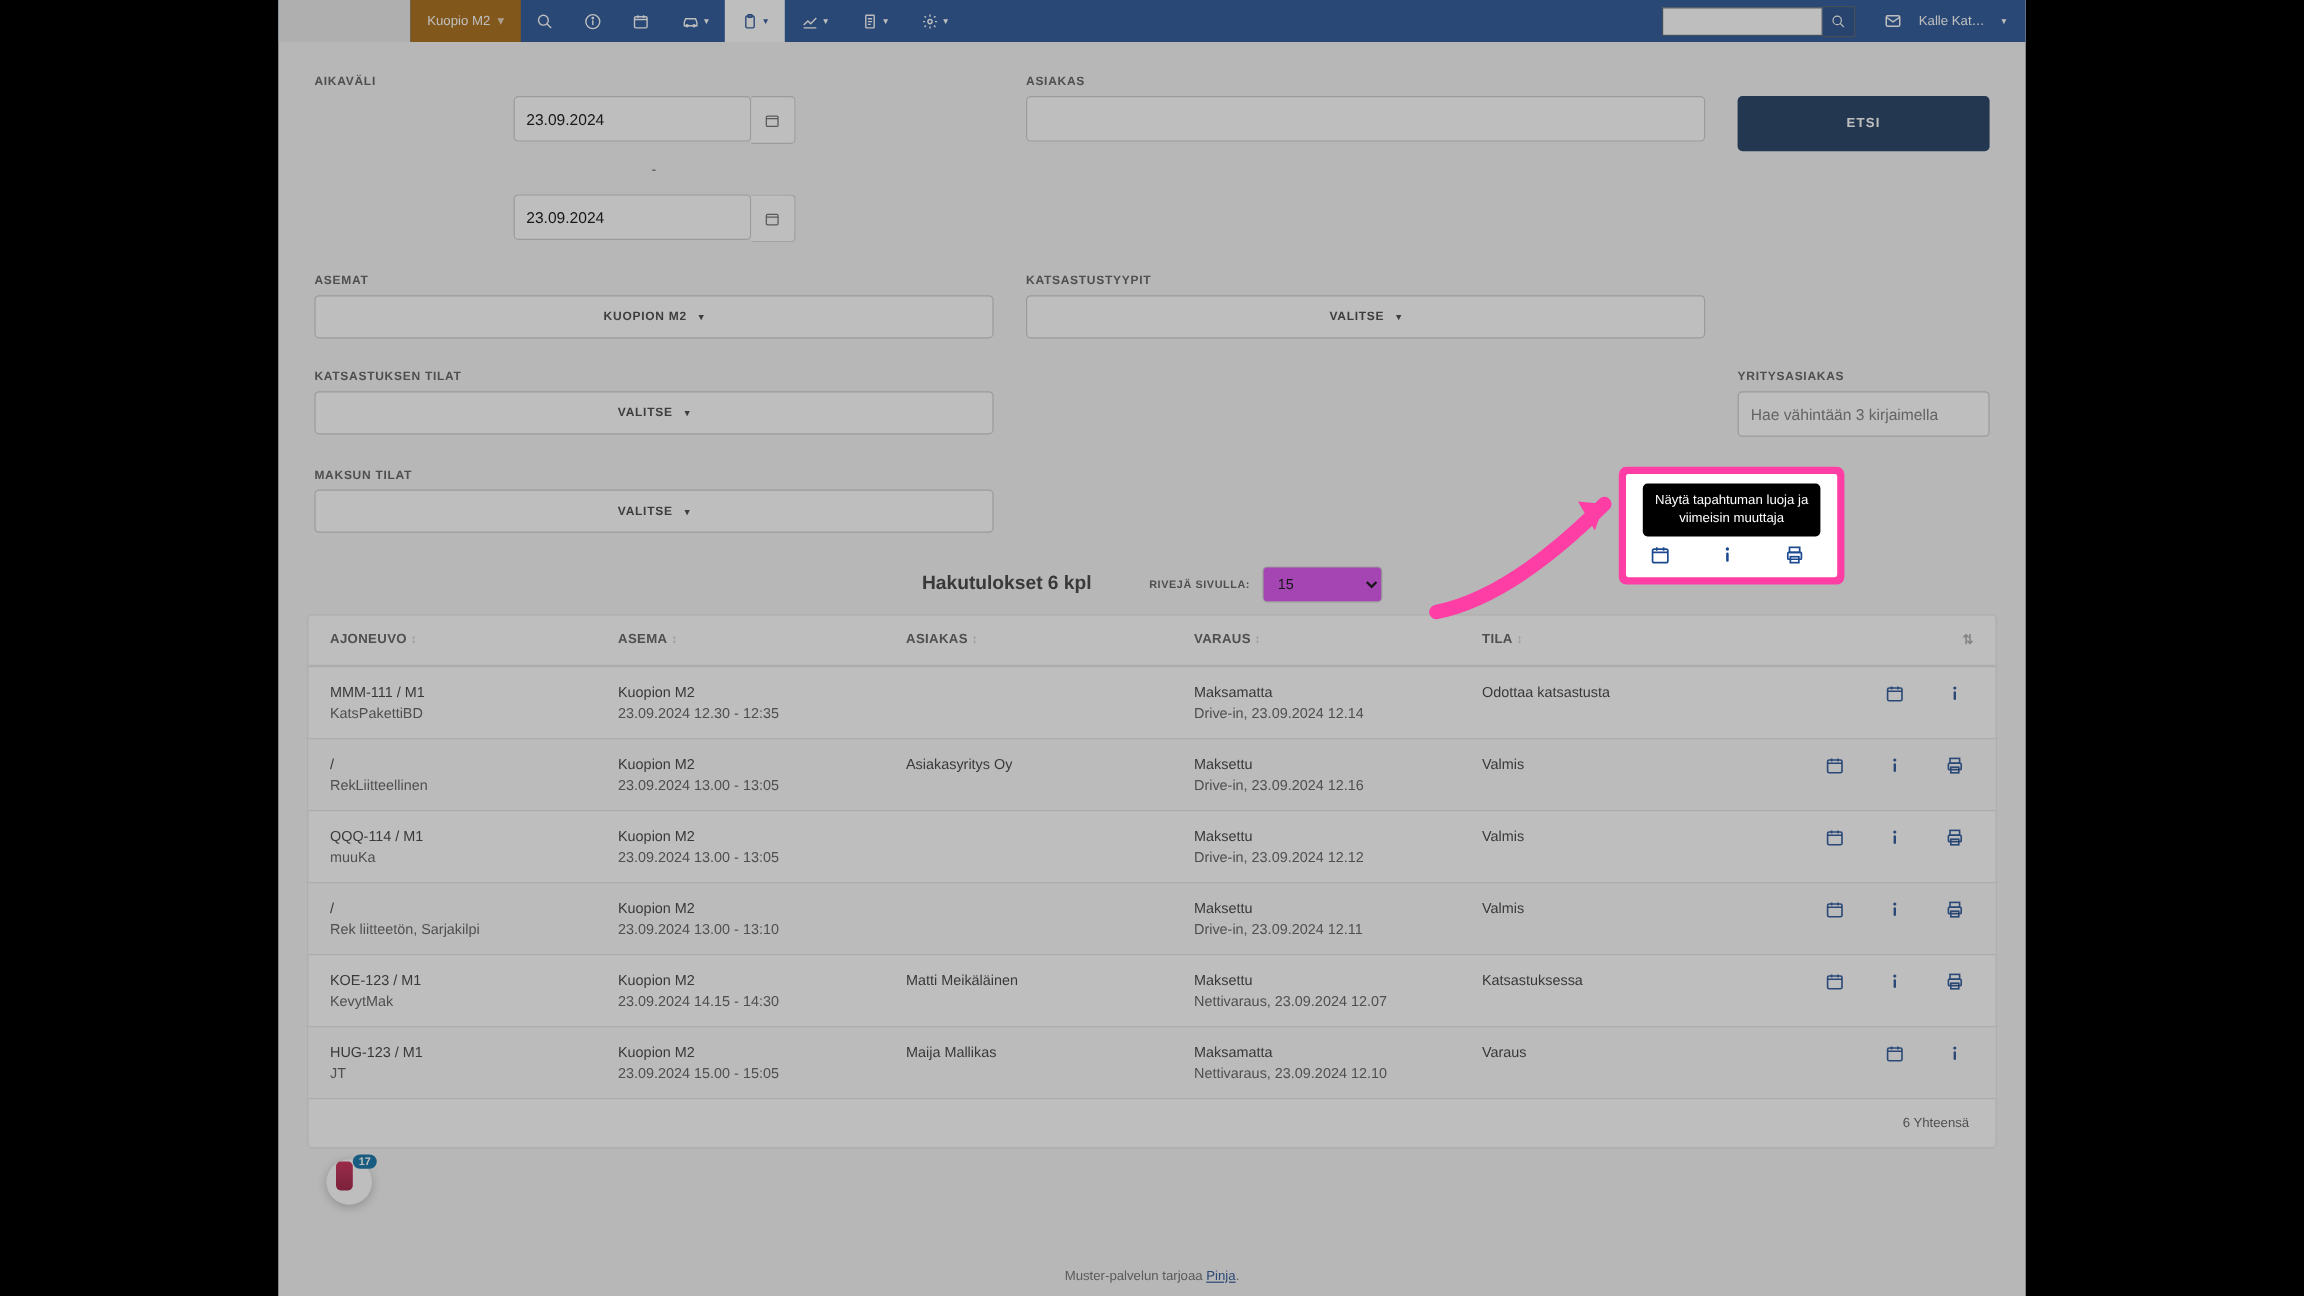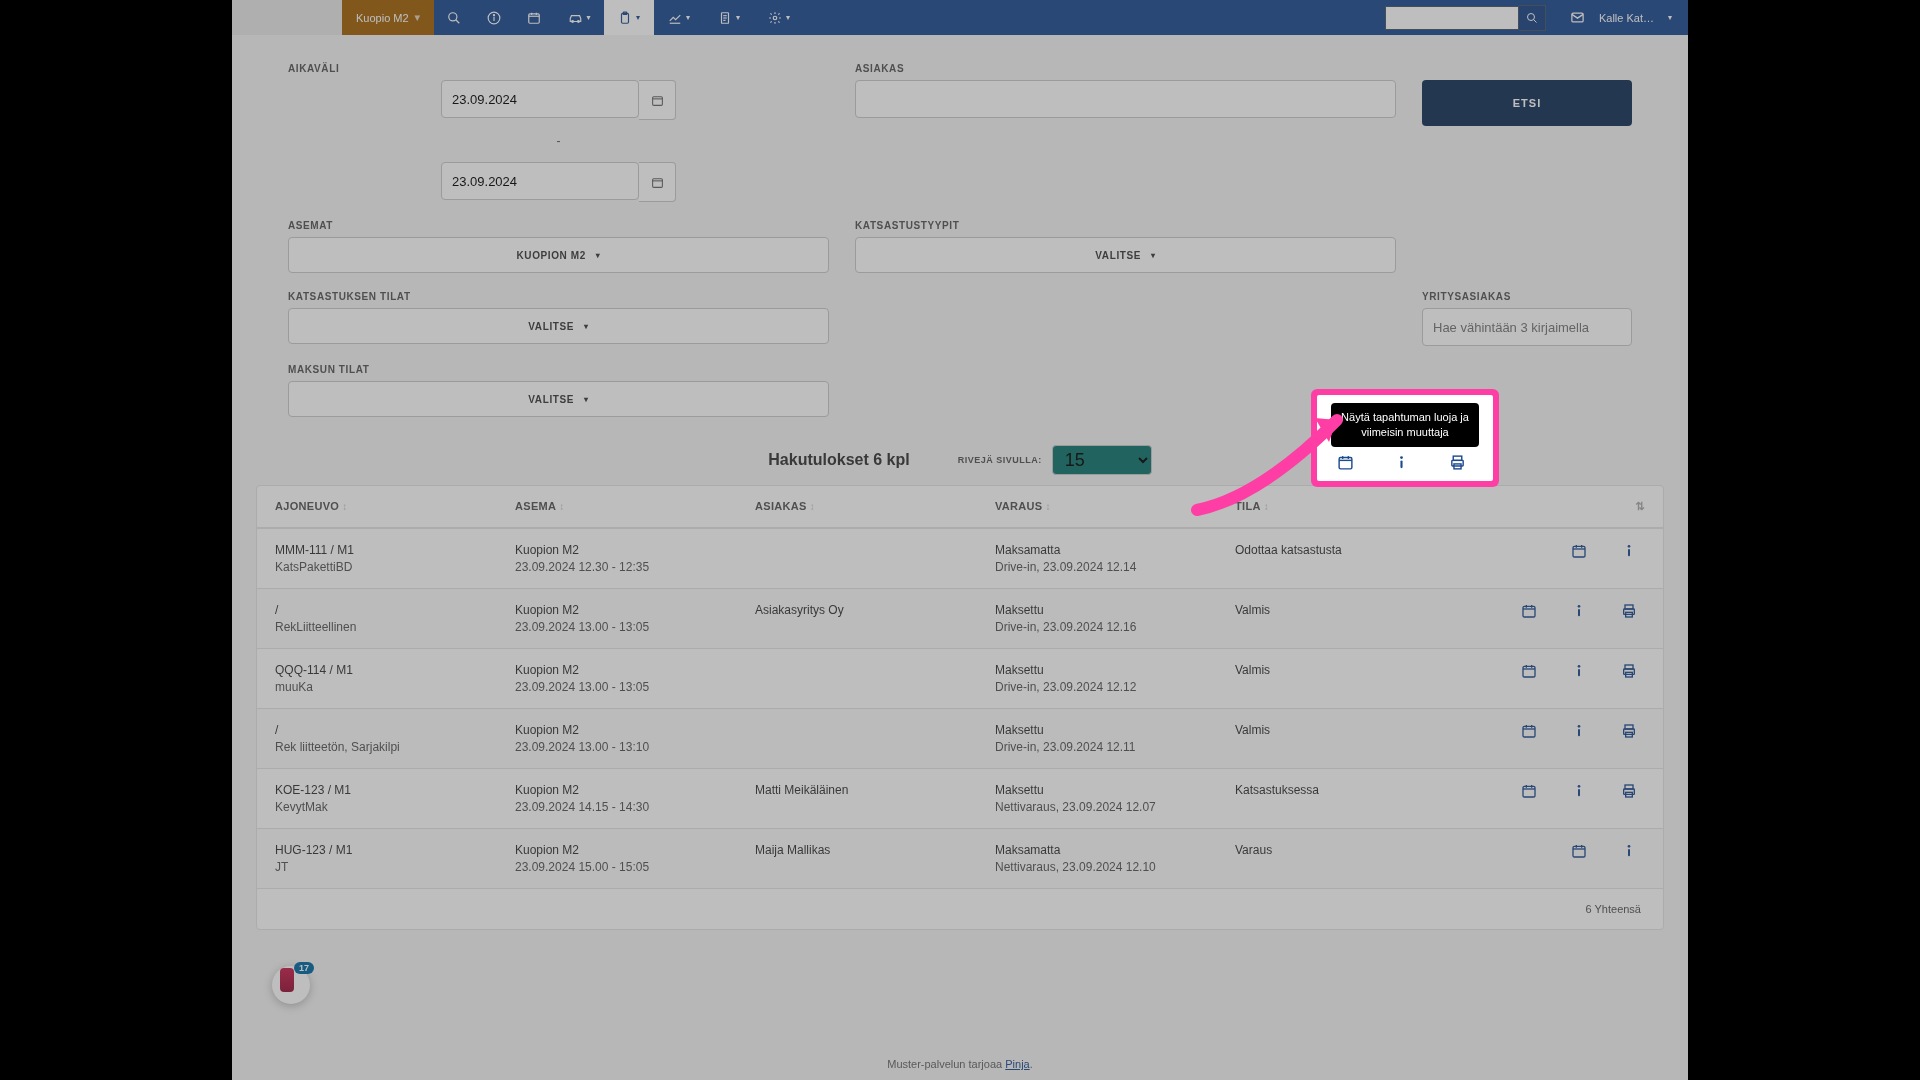--- a/index.html
+++ b/index.html
@@ -27,37 +27,37 @@
   .nav-spacer{flex:1;}
   .nav-search{display:flex;align-items:center;padding:0 8px;}
   .nav-search input{height:22px;width:120px;border:1px solid #456;background:#fff;padding:0 6px;font-size:11px;}
   .nav-search .go{width:26px;height:24px;border:1px solid #456;border-left:none;background:#1a4384;display:flex;align-items:center;justify-content:center;cursor:pointer;}
   .user-area{display:flex;align-items:center;gap:14px;padding:0 16px;font-size:11px;cursor:pointer;white-space:nowrap;}
 
   
   svg{display:block;}
 
   
-  .filters{padding:28px 56px 10px;display:grid;grid-template-columns:1fr 1fr 210px;column-gap:26px;row-gap:18px;align-items:start;}
+  .filters{padding:28px 30px 10px;display:grid;grid-template-columns:1fr 1fr 210px;column-gap:26px;row-gap:18px;align-items:start;gap:27px;}
   .flabel{font-size:10px;letter-spacing:.6px;color:#555;font-weight:600;margin-bottom:6px;text-transform:uppercase;}
   .field input[type=text]{width:100%;height:38px;border:1px solid #c9c9c9;border-radius:4px;padding:0 10px;font-size:13px;background:#fff;box-sizing:border-box;}
   .date-wrap{display:flex;align-items:center;gap:14px;flex-direction:column;}
   .date-field{display:flex;}
   .date-field input{flex:1;border-radius:4px 0 0 4px;width:175px;}
   .date-field .addon{width:36px;height:38px;border:1px solid #c9c9c9;border-left:none;border-radius:0 4px 4px 0;display:flex;align-items:center;justify-content:center;background:#fff;color:#666;cursor:pointer;}
   .date-dash{color:#555;}
   .pill-select{height:34px;border:1px solid #c9c9c9;border-radius:4px;background:#fff;display:flex;align-items:center;justify-content:center;gap:10px;font-size:10px;letter-spacing:.6px;font-weight:700;cursor:pointer;}
   .pill-caret{font-size:8px;}
   .btn-search{height:46px;border-radius:4px;background:var(--blue-dark);color:#fff;font-size:11px;letter-spacing:1px;font-weight:700;display:flex;align-items:center;justify-content:center;cursor:pointer;}
 
   
   .results-head{display:flex;align-items:center;justify-content:center;padding:18px 36px 10px;gap:48px;}
   .results-title{font-size:16px;font-weight:600;color:#333;}
   .rpp{display:flex;align-items:center;gap:10px;font-size:9px;letter-spacing:.5px;color:#555;font-weight:700;}
-  .rpp select{height:30px;width:100px;border:1px solid #c9c9c9;border-radius:4px;padding:0 8px;font-size:18px;background:#0f766e;}
+  .rpp select{height:30px;width:100px;border:1px solid #c9c9c9;border-radius:4px;padding:0 8px;font-size:12px;background:#d946ef;}
 
   
   .tbl{margin:0 24px 20px;border:1px solid var(--row-border);border-radius:4px;background:#fff;}
   .thead,.trow{display:grid;grid-template-columns:240px 240px 240px 240px 160px 1fr;align-items:start;padding:14px 18px;}
   .thead{font-size:11px;color:#555;border-bottom:1px solid var(--row-border);text-transform:uppercase;letter-spacing:.3px;font-weight:600;}
   .thead .sort::after{content:" \2195";opacity:.5;color:#888;font-size:10px;}
   .trow{border-top:1px solid var(--row-border);font-size:12px;color:#333;}
   .trow:nth-child(even){background:#fbfbfb;}
   .cell .l1{}
   .cell .l2{margin-top:3px;color:#555;}
@@ -534,21 +534,21 @@
     </div>
   </div>
 
   <div class="notif-bubble">
     <div class="notif-logo" style="position:absolute;left:8px;top:2px;width:14px;height:24px;"></div>
     <div class="badge" data-bind="notif_badge">17</div>
   </div>
 
   <div class="dim"></div>
 
-  <div class="cutout" style="left:1085px;top:395px;width:176px;height:86px;">
+  <div class="cutout" style="left:1123px;top:395px;width:176px;height:86px;">
     <div class="cutout-inner">
       <div class="tooltip" data-bind="tooltip">Näytä tapahtuman luoja ja viimeisin muuttaja</div>
       <div class="row-actions">
         <span class="aicon">
           <svg width="17" height="17" viewBox="0 0 24 24" fill="none" stroke="currentColor" stroke-width="2">
               <rect x="3" y="5" width="18" height="16" rx="2"></rect>
               <line x1="3" y1="9" x2="21" y2="9"></line>
               <line x1="8" y1="3" x2="8" y2="7"></line>
               <line x1="16" y1="3" x2="16" y2="7"></line>
             </svg>

